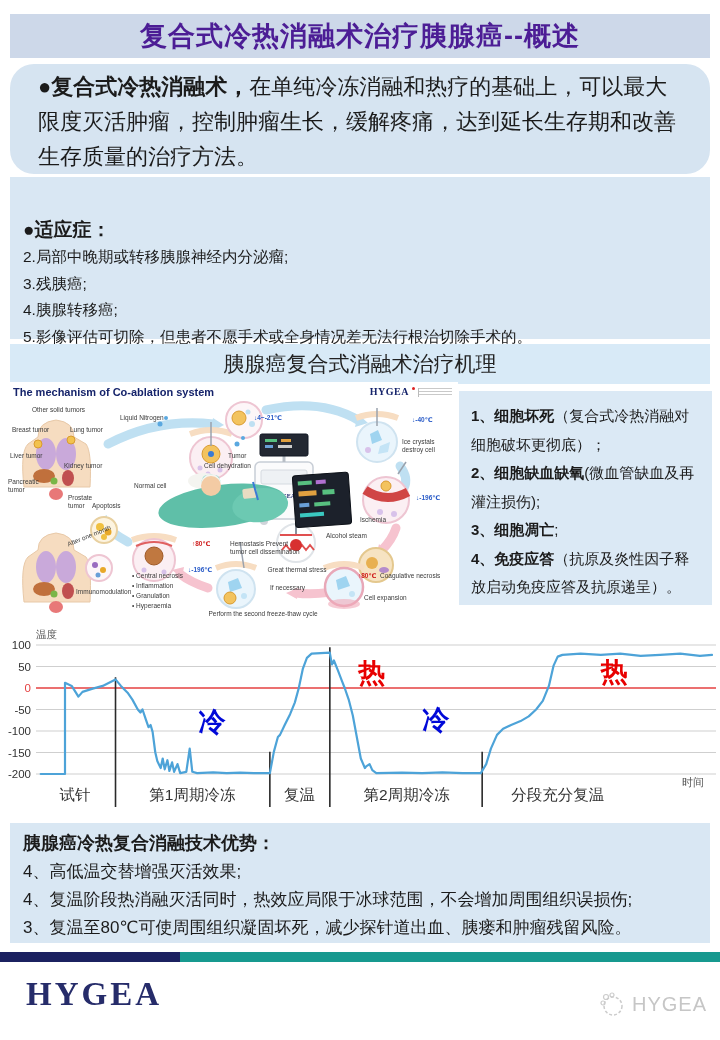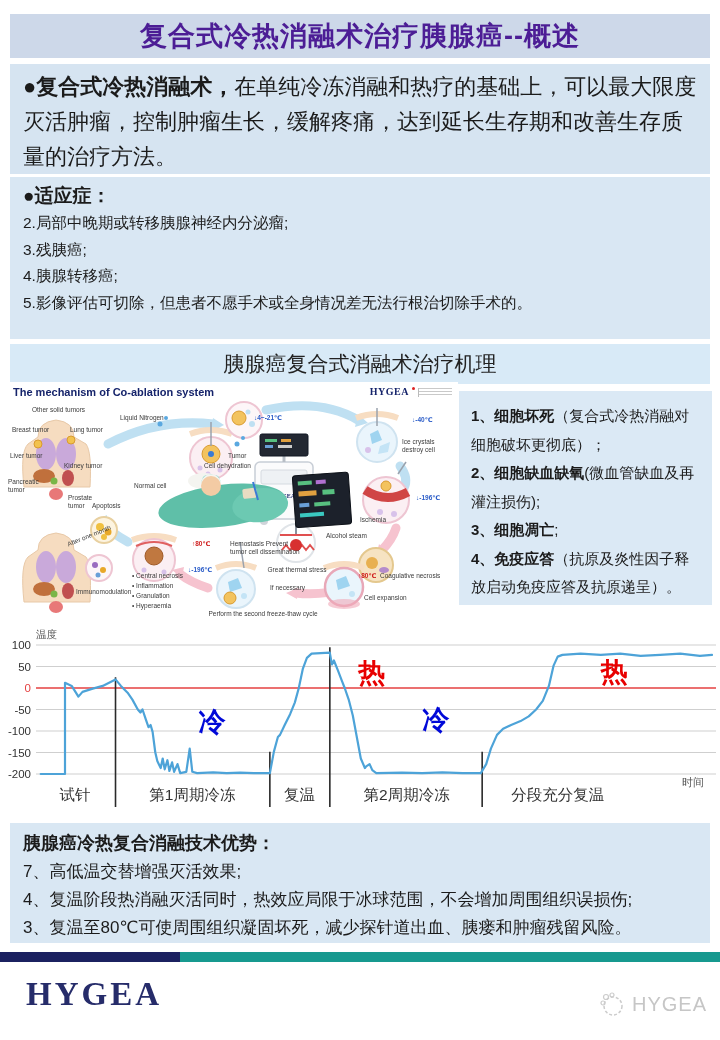--- a/index.html
+++ b/index.html
@@ -13,30 +13,30 @@
   
   .title-bar {
     left:10px; top:14px; width:700px; height:44px; background:#cdd8e9;
     display:flex; align-items:center; justify-content:center;
   }
   .title-bar h1 { font-size:27px; font-weight:bold; color:#4c1d95; letter-spacing:1px; }
 
   
   .intro-box {
     left:10px; top:64px; width:700px; height:110px; background:#d6e4f1;
-    padding:5px 13px; font-size:22px; line-height:35px; color:#1b1b1b;
+    padding:5px 28px; font-size:22px; line-height:35px; color:#1b1b1b;border-radius:24px;
   }
   .intro-box b { font-weight:bold; }
 
   
   .ind-box {
     left:10px; top:177px; width:700px; height:162px; background:#d9e7f3;
     padding:5px 13px; color:#1b1b1b;
   }
-  .ind-box .hd { font-size:19px; font-weight:bold; line-height:28px; }
+  .ind-box .hd { font-size:19px; font-weight:bold; line-height:28px;margin-top:34px; }
   .ind-box .it { font-size:15.5px; line-height:26.5px; }
 
   
   .sec-hd {
     left:10px; top:344px; width:700px; height:40px; background:#d8eaf7;
     display:flex; align-items:center; justify-content:center;
     font-size:21px; color:#222;
   }
 
   
@@ -354,21 +354,21 @@
       <text x="557.654" y="172" text-anchor="middle" font-size="15.5" fill="#333">分段充分复温</text>
       <text x="211.89200000000002" y="103.4" text-anchor="middle" font-size="27" font-weight="bold" fill="#0008d8">冷</text>
       <text x="371.63" y="53.95" text-anchor="middle" font-size="27" font-weight="bold" fill="#e80000">热</text>
       <text x="435.66" y="101.25" text-anchor="middle" font-size="27" font-weight="bold" fill="#0008d8">冷</text>
       <text x="614.27" y="52.66" text-anchor="middle" font-size="27" font-weight="bold" fill="#e80000">热</text>
     </svg>
 </div>
 
 <div class="abs adv-box">
   <div class="hd">胰腺癌冷热复合消融技术优势：</div>
-  <div class="it">7、高低温交替增强灭活效果;</div>
+  <div class="it">4、高低温交替增强灭活效果;</div>
   <div class="it">4、复温阶段热消融灭活同时，热效应局限于冰球范围，不会增加周围组织误损伤;</div>
   <div class="it">3、复温至80℃可使周围组织凝固坏死，减少探针道出血、胰瘘和肿瘤残留风险。</div>
 </div>
 
 <div class="abs footer-bar">
   <div class="navy"></div>
   <div class="teal"></div>
 </div>
 <div class="abs footer-logo">HYGEA</div>
 <div class="abs watermark">

